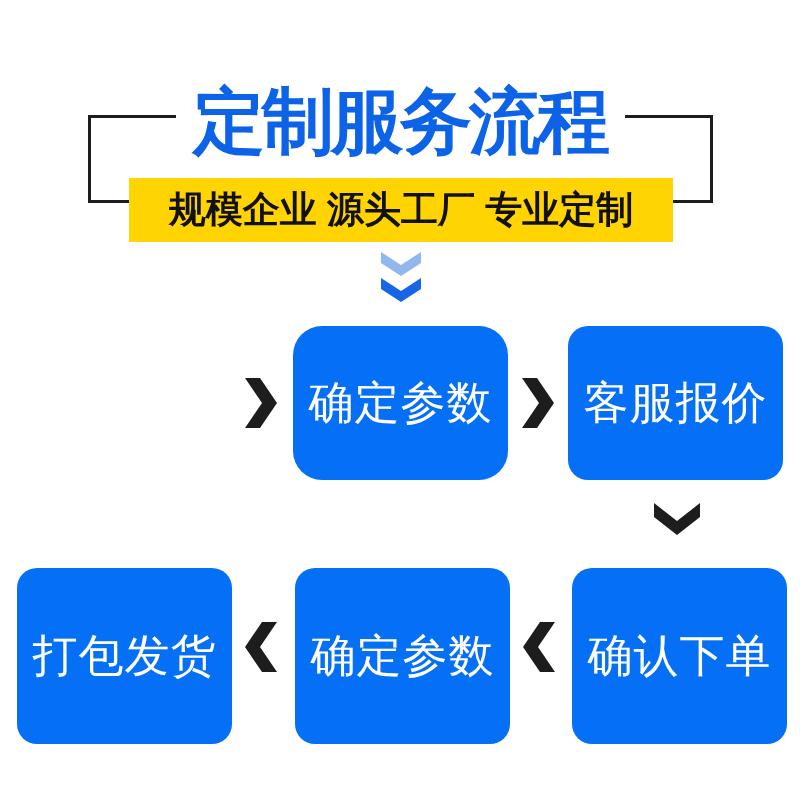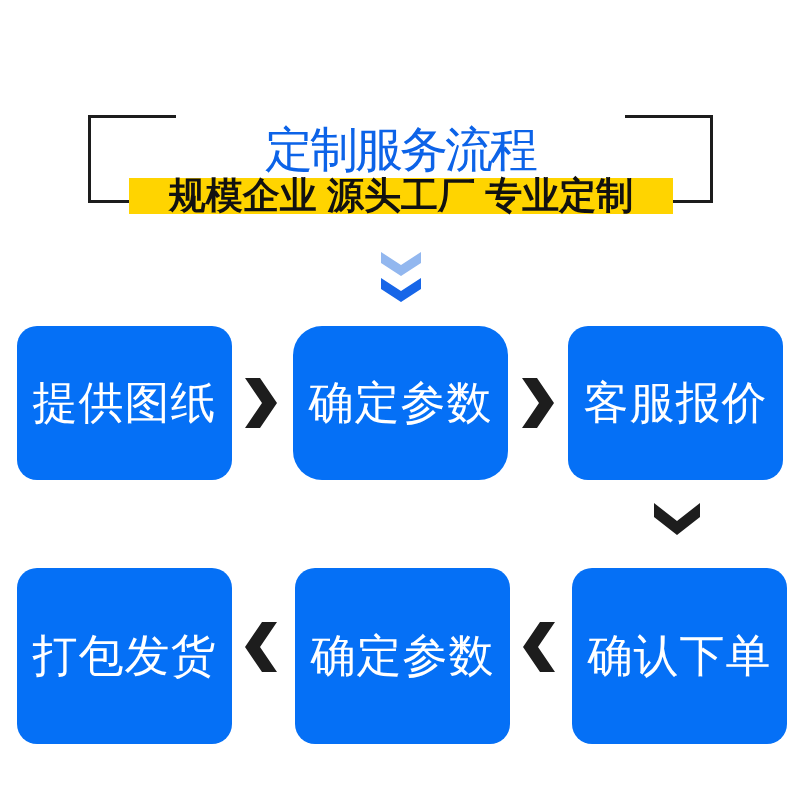--- a/index.html
+++ b/index.html
@@ -22,26 +22,26 @@
   .frame-seg{position:absolute;background:var(--arrow-black);}
   .fr-left-v   {left:88px; top:115px; width:3px;  height:88px;}
   .fr-right-v  {left:710px;top:115px; width:3px;  height:88px;}
   .fr-top-l    {left:88px; top:115px; width:88px; height:3px;}
   .fr-top-r    {left:625px;top:115px; width:88px; height:3px;}
   .fr-bottom   {left:88px; top:200px; width:625px;height:3px;}
   
   .title{
     position:absolute;left:0;right:0;top:82px;height:80px;
     display:flex;align-items:center;justify-content:center;
-    font-size:48px;font-weight:400;letter-spacing:-3px;
-    color:var(--title-blue);z-index:3;white-space:nowrap;margin-top:28px;
+    font-size:72px;font-weight:700;letter-spacing:-3px;
+    color:var(--title-blue);z-index:3;white-space:nowrap;
   }
   
   .banner{
-    position:absolute;left:129px;top:178px;width:544px;height:36px;
+    position:absolute;left:129px;top:178px;width:544px;height:64px;
     background:var(--banner-yellow);z-index:2;
     display:flex;align-items:center;justify-content:center;
     font-size:37px;font-weight:700;color:#111;white-space:nowrap;
   }
   
   .icon{position:absolute;line-height:0;}
   .dbl-chevron{left:381px;top:252px;}
   .chev-r1{left:245px;top:378px;}
   .chev-r2{left:522px;top:378px;}
   .chev-d1{left:654px;top:503px;}
@@ -73,23 +73,20 @@
   <div class="title">定制服务流程</div>
   <div class="banner">规模企业 源头工厂 专业定制</div>
 
   <div class="icon dbl-chevron">
     <svg width="40" height="51" viewBox="0 0 40 51">
       <polygon points="0,0 20,13 40,0 40,11 20,24 0,11" fill="var(--chevron-light-blue)"></polygon>
       <polygon points="0,26 20,39 40,26 40,37 20,50 0,37" fill="var(--chevron-dark-blue)"></polygon>
     </svg>
   </div>
 
-  <div class="step r1 s1">
-    <span>提供图纸</span>
-  </div>
   <div class="icon chev-r1">
     <svg width="32" height="50" viewBox="0 0 32 50">
       <polygon points="0,0 15,0 32,25 15,50 0,50 17,25" fill="var(--arrow-black)"></polygon>
     </svg>
   </div>
   <div class="step r1 s2">
     <span>确定参数</span>
   </div>
   <div class="icon chev-r2">
     <svg width="32" height="50" viewBox="0 0 32 50">

